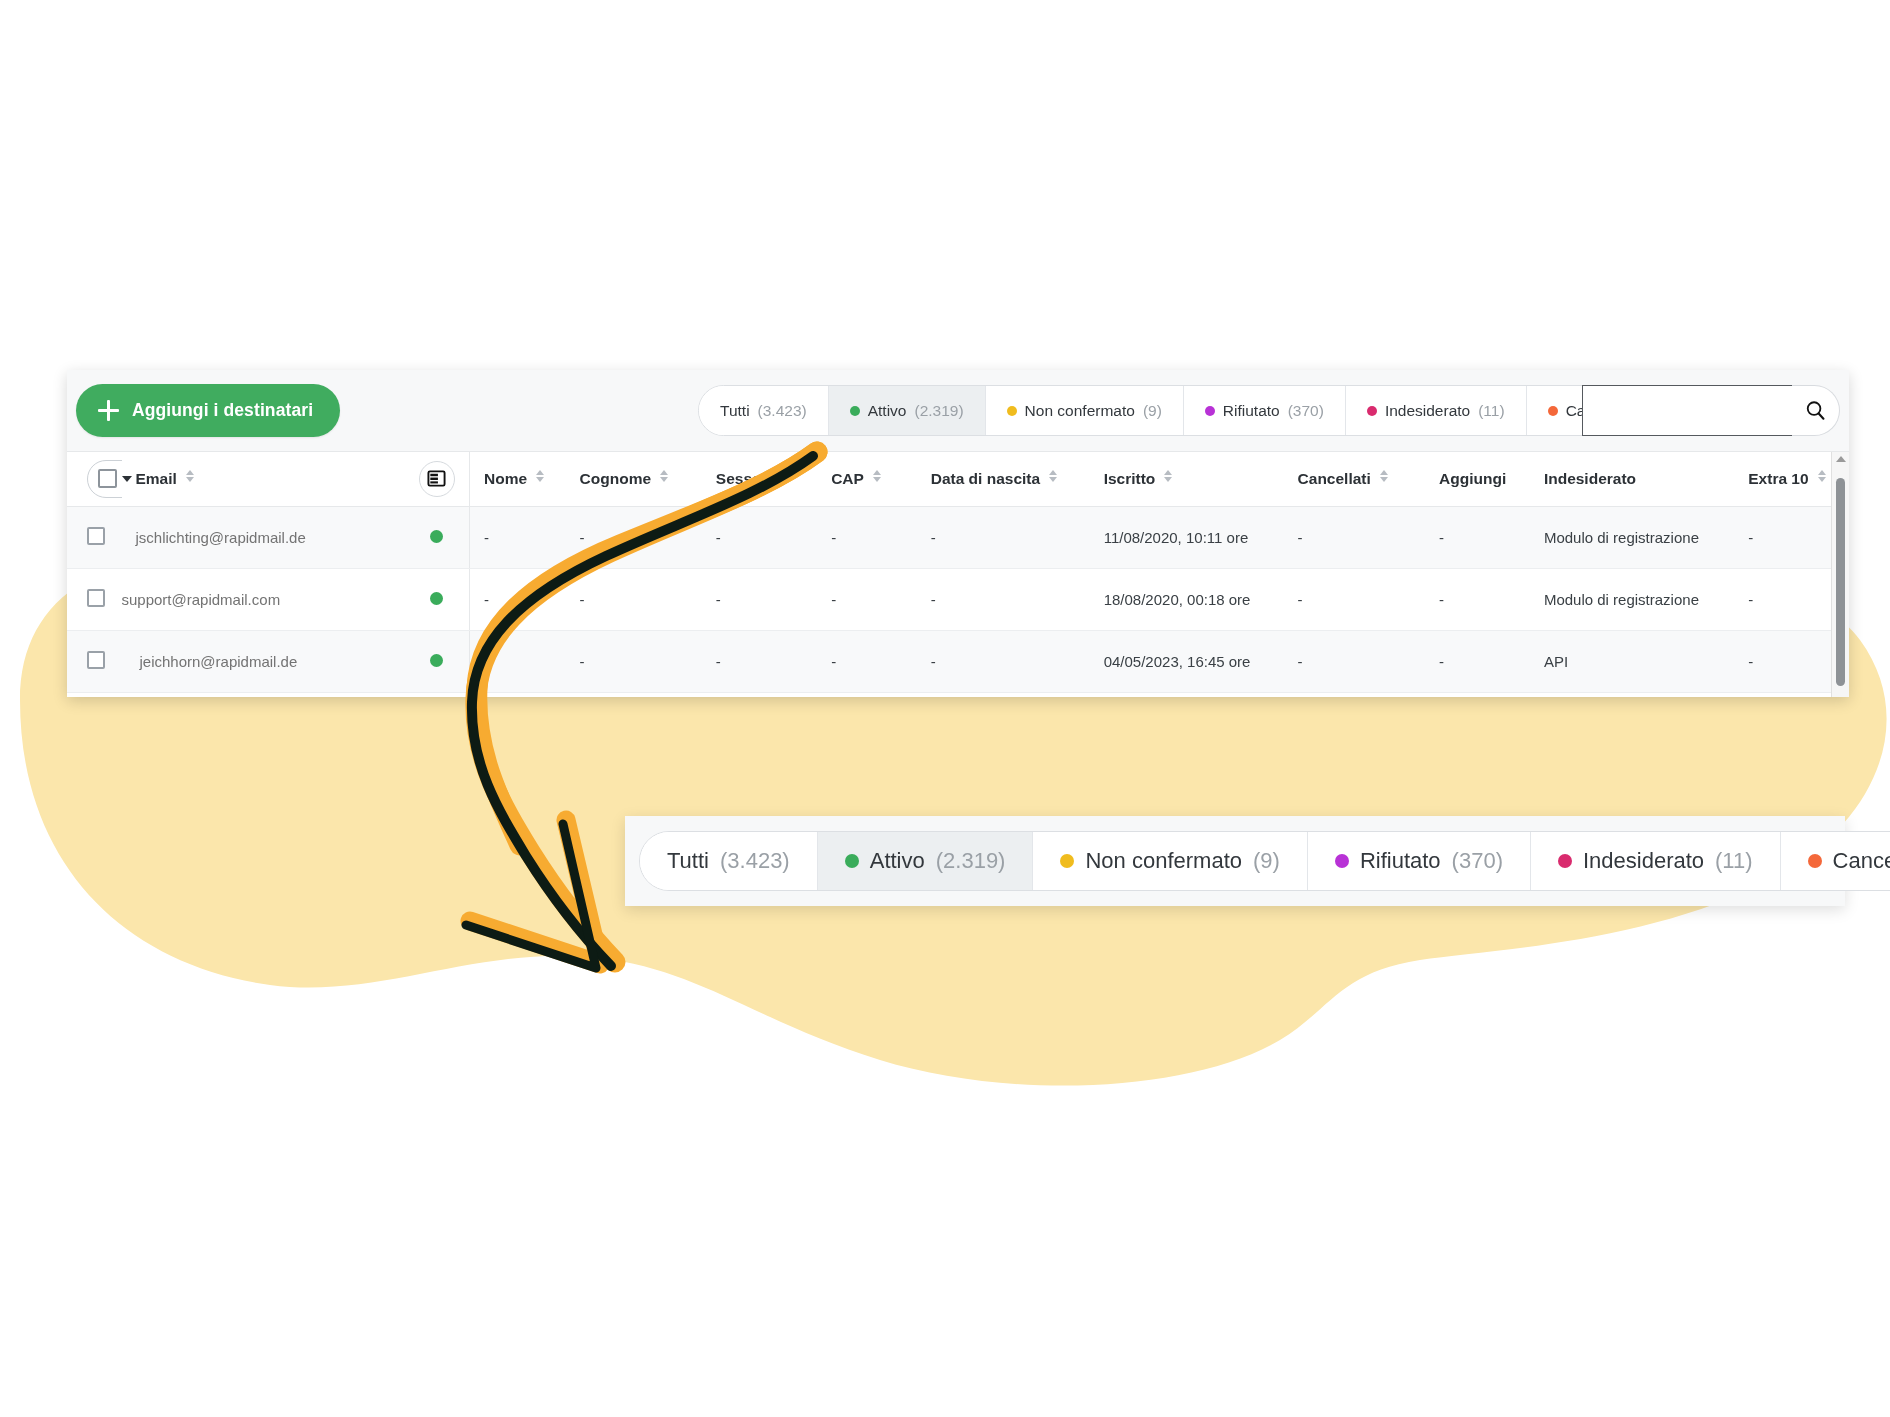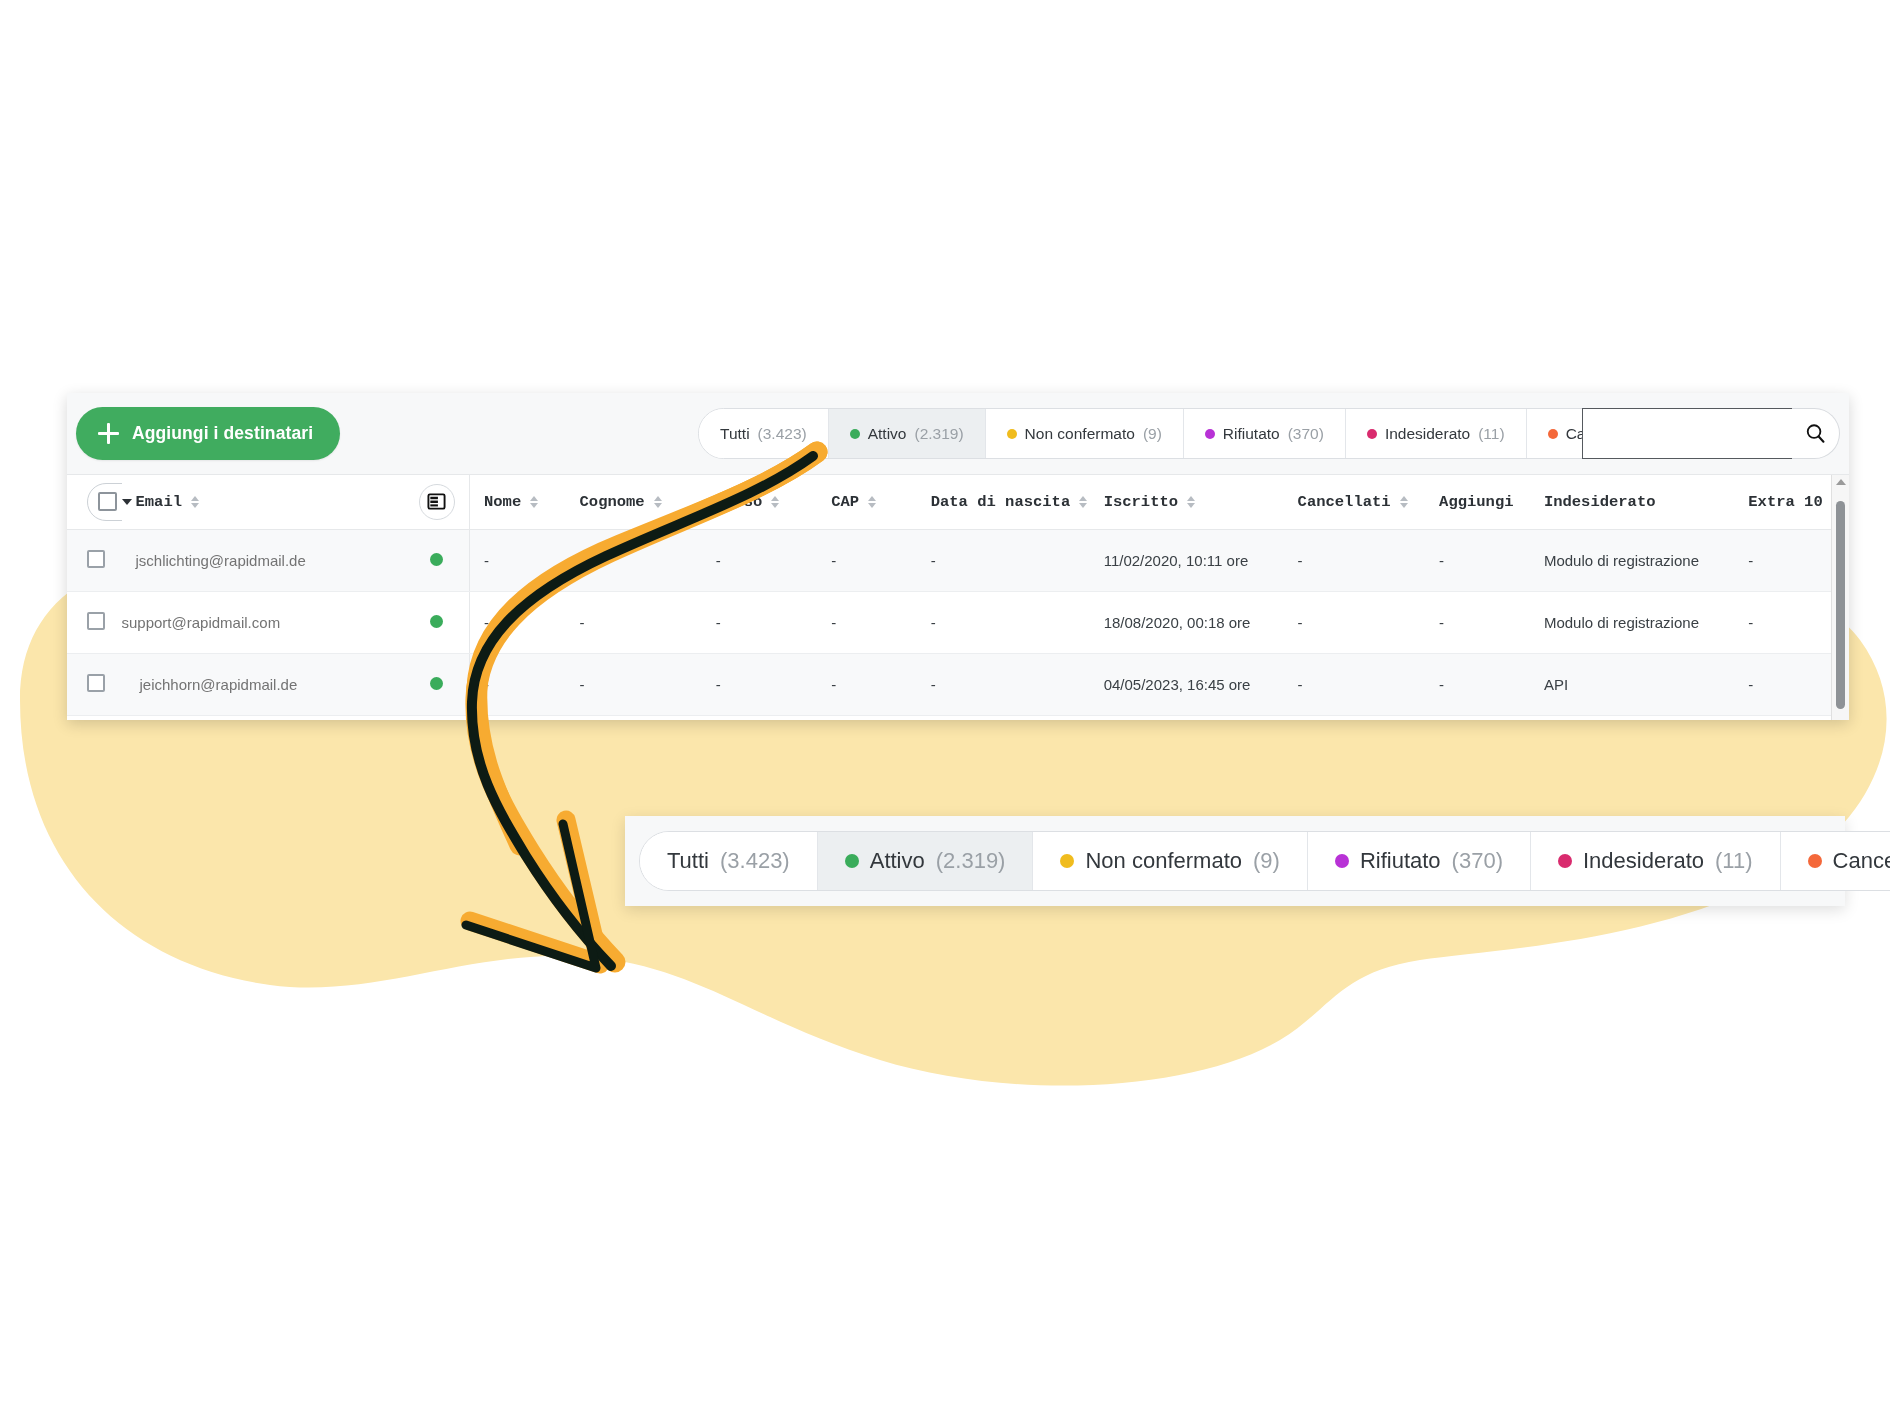--- a/index.html
+++ b/index.html
@@ -10,21 +10,21 @@
     overflow: hidden;
   }
   #stage { position: relative; width: 1890px; height: 1417px; background:#fff; }
 
   
   .blob-layer { position:absolute; inset:0; pointer-events:none; }
 
   
   .panel {
     position: absolute;
-    left: 67px; top: 393px; width: 1782px; height: 327px;
+    left: 67px; top: 370px; width: 1782px; height: 327px;
     background: #ffffff;
     box-shadow: 0 4px 14px rgba(0,0,0,0.16);
     overflow: hidden;
   }
   .toolbar {
     height: 82px;
     background: #f7f8f9;
     display: flex; align-items: center;
     position: relative;
     border-bottom: 1px solid #e6e8ea;
@@ -110,21 +110,21 @@
     white-space:nowrap;
   }
   table.grid td {
     font-size:15px; color:#3a4045; height:62px;
     border-bottom:1px solid #eceef0;
     white-space:nowrap;
   }
   tr.row-odd td { background:#f8f9fa; }
   tr.row-even td { background:#ffffff; }
 
-  .th-inner { display:flex; align-items:center; gap:9px;font-family:Liberation Mono, monospace; }
+  .th-inner { display:flex; gap:9px; }
   .sorter { display:inline-flex; flex-direction:column; line-height:0; }
   .sorter i {
     display:block; width:0;height:0;
     border-left:4.5px solid transparent; border-right:4.5px solid transparent;
   }
   .sorter i.up   { border-bottom:5px solid #b7bcc2; margin-bottom:2.5px; }
   .sorter i.down { border-top:5px solid #b7bcc2; }
 
   .cell-cb { width:52px; padding-left:20px !important; }
   .cb-pill {
@@ -413,21 +413,21 @@
             <a class="mail-link" href="#" style="margin-left:14px">jschlichting@rapidmail.de</a>
           </td>
           <td style="text-align:center">
             <span class="status-dot"></span>
           </td>
           <td class="vsep" style="padding-left:14px">-</td>
           <td>-</td>
           <td>-</td>
           <td>-</td>
           <td>-</td>
-          <td>11/02/2020, 10:11 ore</td>
+          <td>11/08/2020, 10:11 ore</td>
           <td>-</td>
           <td>-</td>
           <td>Modulo di registrazione</td>
           <td>-</td>
         </tr>
 
         <tr class="row-even">
           <td class="cell-cb">
             <span class="cbox small"></span>
           </td>

